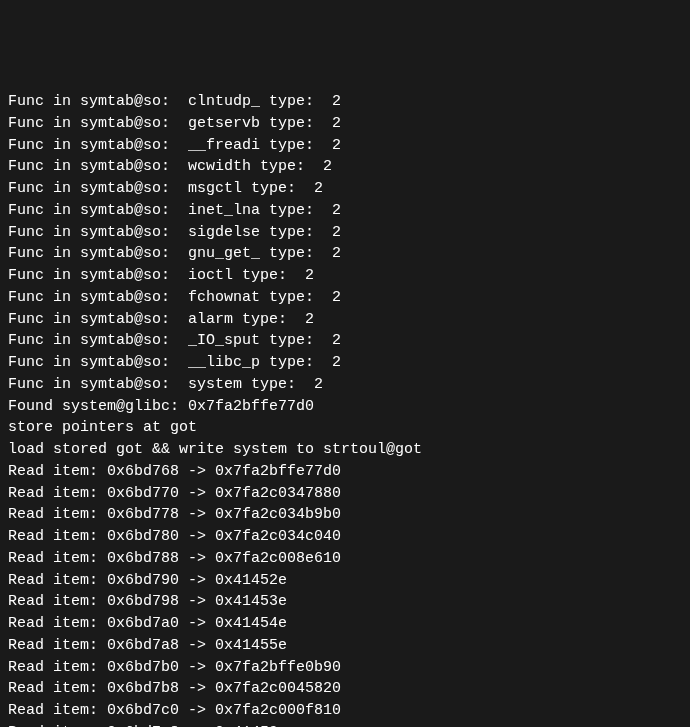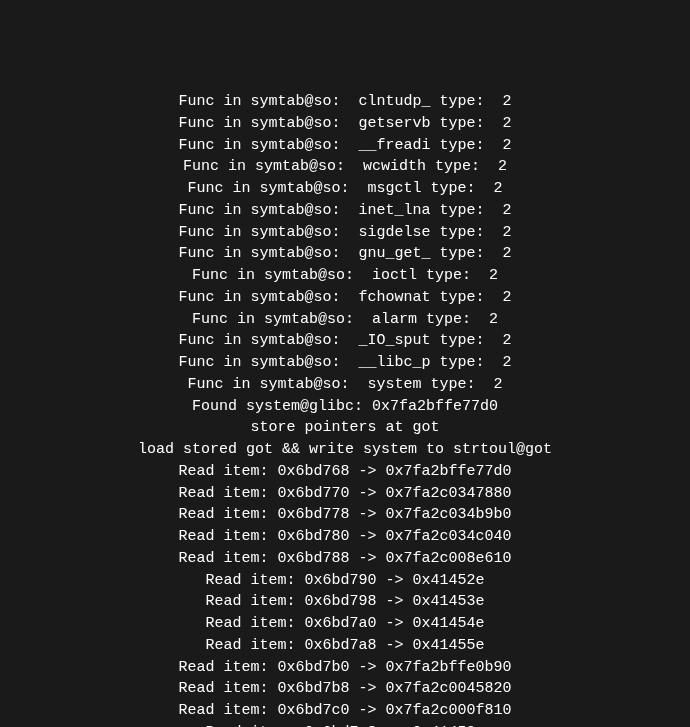--- a/index.html
+++ b/index.html
@@ -14,21 +14,20 @@
       font-size: 15px;
       line-height: 1.45;
       padding: 4px 8px;
       width: 690px;
       height: 727px;
       overflow: hidden;
       white-space: pre;
     }
     .line {
       display: block;
-      text-align: center;
     }
   </style>
 </head>
 <body>
 
 
 
 <div id="output"><div class="line">Func in symtab@so:  clntudp_ type:  2</div><div class="line">Func in symtab@so:  getservb type:  2</div><div class="line">Func in symtab@so:  __freadi type:  2</div><div class="line">Func in symtab@so:  wcwidth type:  2</div><div class="line">Func in symtab@so:  msgctl type:  2</div><div class="line">Func in symtab@so:  inet_lna type:  2</div><div class="line">Func in symtab@so:  sigdelse type:  2</div><div class="line">Func in symtab@so:  gnu_get_ type:  2</div><div class="line">Func in symtab@so:  ioctl type:  2</div><div class="line">Func in symtab@so:  fchownat type:  2</div><div class="line">Func in symtab@so:  alarm type:  2</div><div class="line">Func in symtab@so:  _IO_sput type:  2</div><div class="line">Func in symtab@so:  __libc_p type:  2</div><div class="line">Func in symtab@so:  system type:  2</div><div class="line">Found system@glibc: 0x7fa2bffe77d0</div><div class="line">store pointers at got</div><div class="line">load stored got &amp;&amp; write system to strtoul@got</div><div class="line">Read item: 0x6bd768 -&gt; 0x7fa2bffe77d0</div><div class="line">Read item: 0x6bd770 -&gt; 0x7fa2c0347880</div><div class="line">Read item: 0x6bd778 -&gt; 0x7fa2c034b9b0</div><div class="line">Read item: 0x6bd780 -&gt; 0x7fa2c034c040</div><div class="line">Read item: 0x6bd788 -&gt; 0x7fa2c008e610</div><div class="line">Read item: 0x6bd790 -&gt; 0x41452e</div><div class="line">Read item: 0x6bd798 -&gt; 0x41453e</div><div class="line">Read item: 0x6bd7a0 -&gt; 0x41454e</div><div class="line">Read item: 0x6bd7a8 -&gt; 0x41455e</div><div class="line">Read item: 0x6bd7b0 -&gt; 0x7fa2bffe0b90</div><div class="line">Read item: 0x6bd7b8 -&gt; 0x7fa2c0045820</div><div class="line">Read item: 0x6bd7c0 -&gt; 0x7fa2c000f810</div><div class="line">Read item: 0x6bd7c8 -&gt; 0x41459e</div><div class="line"></div></div>
 
 

